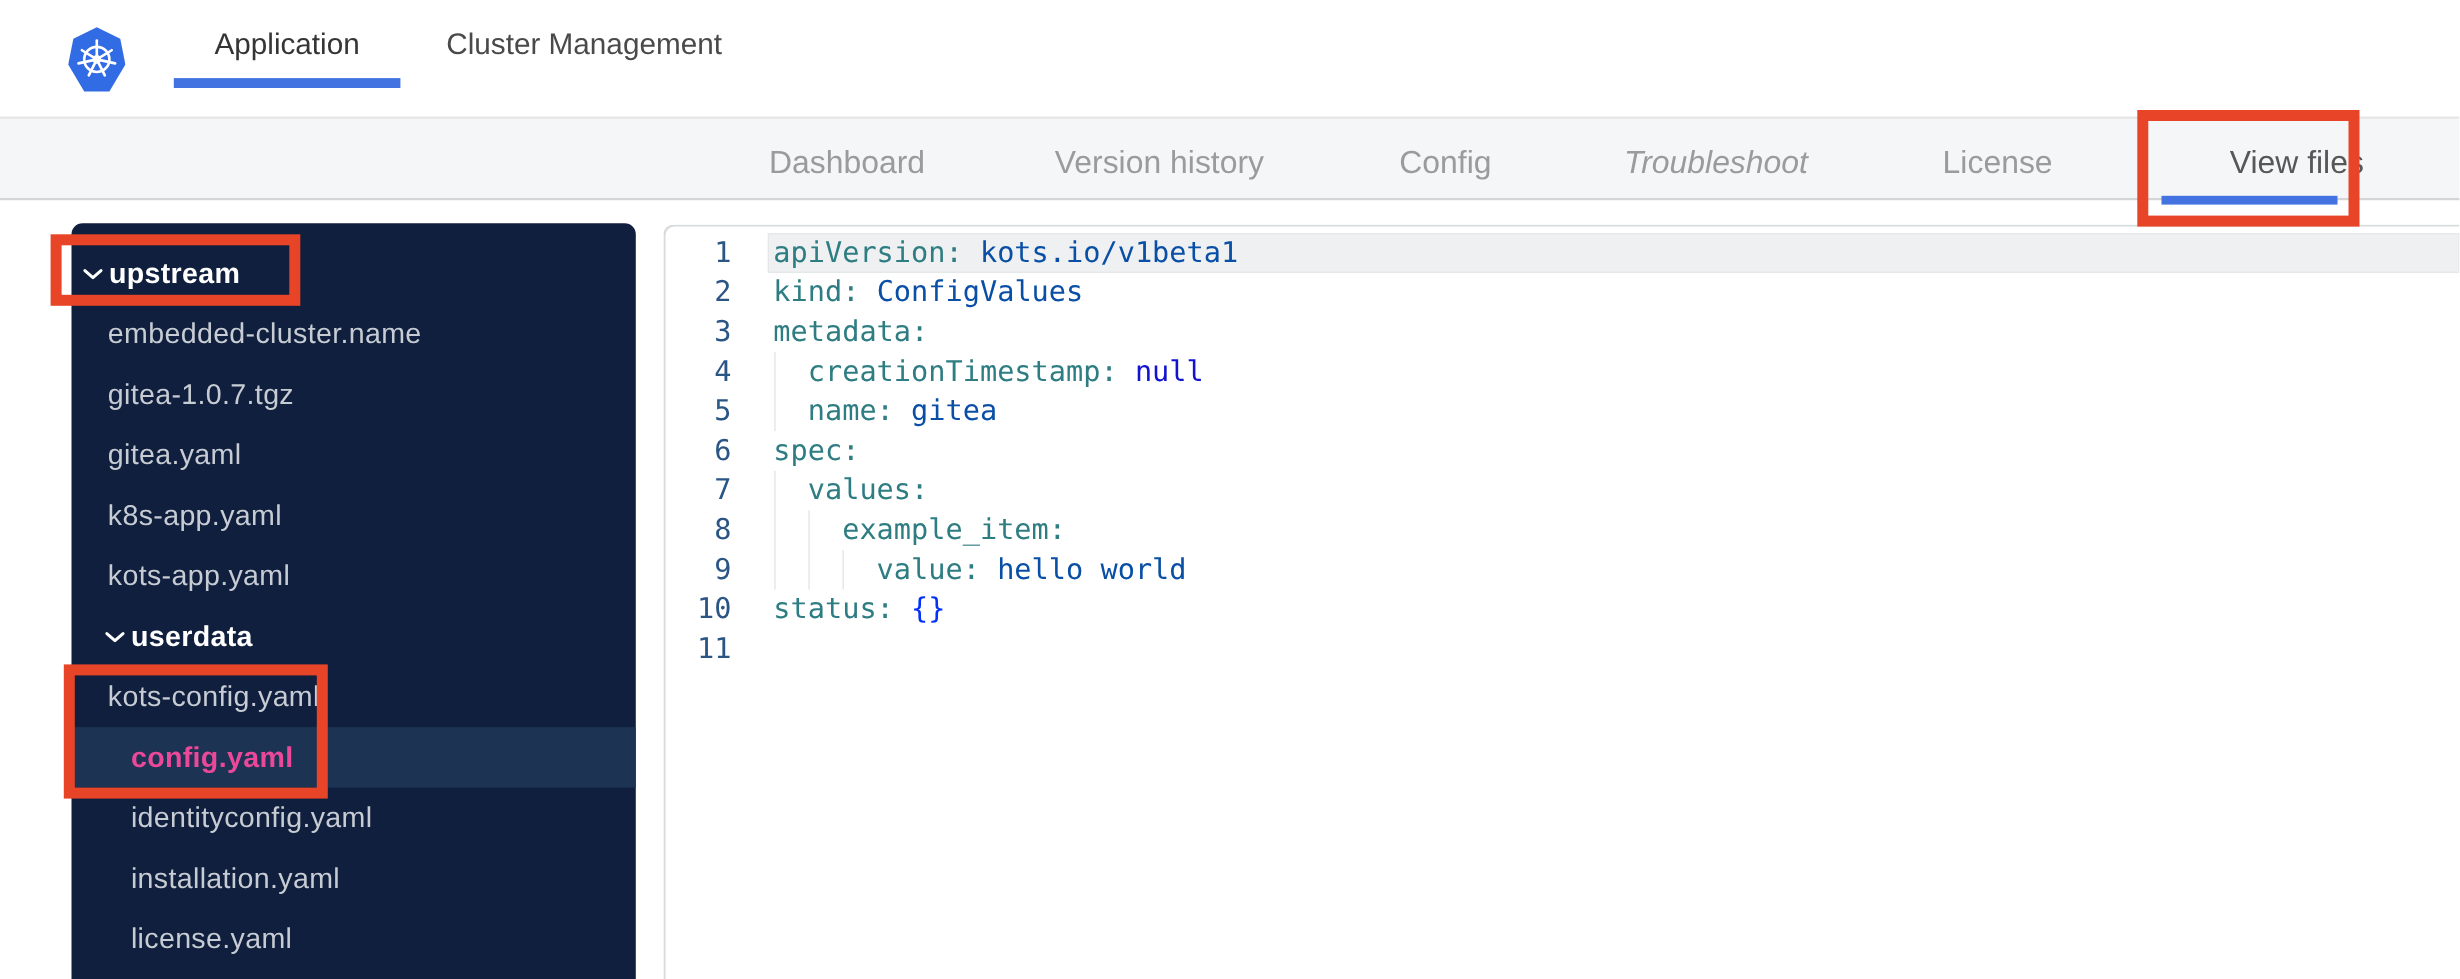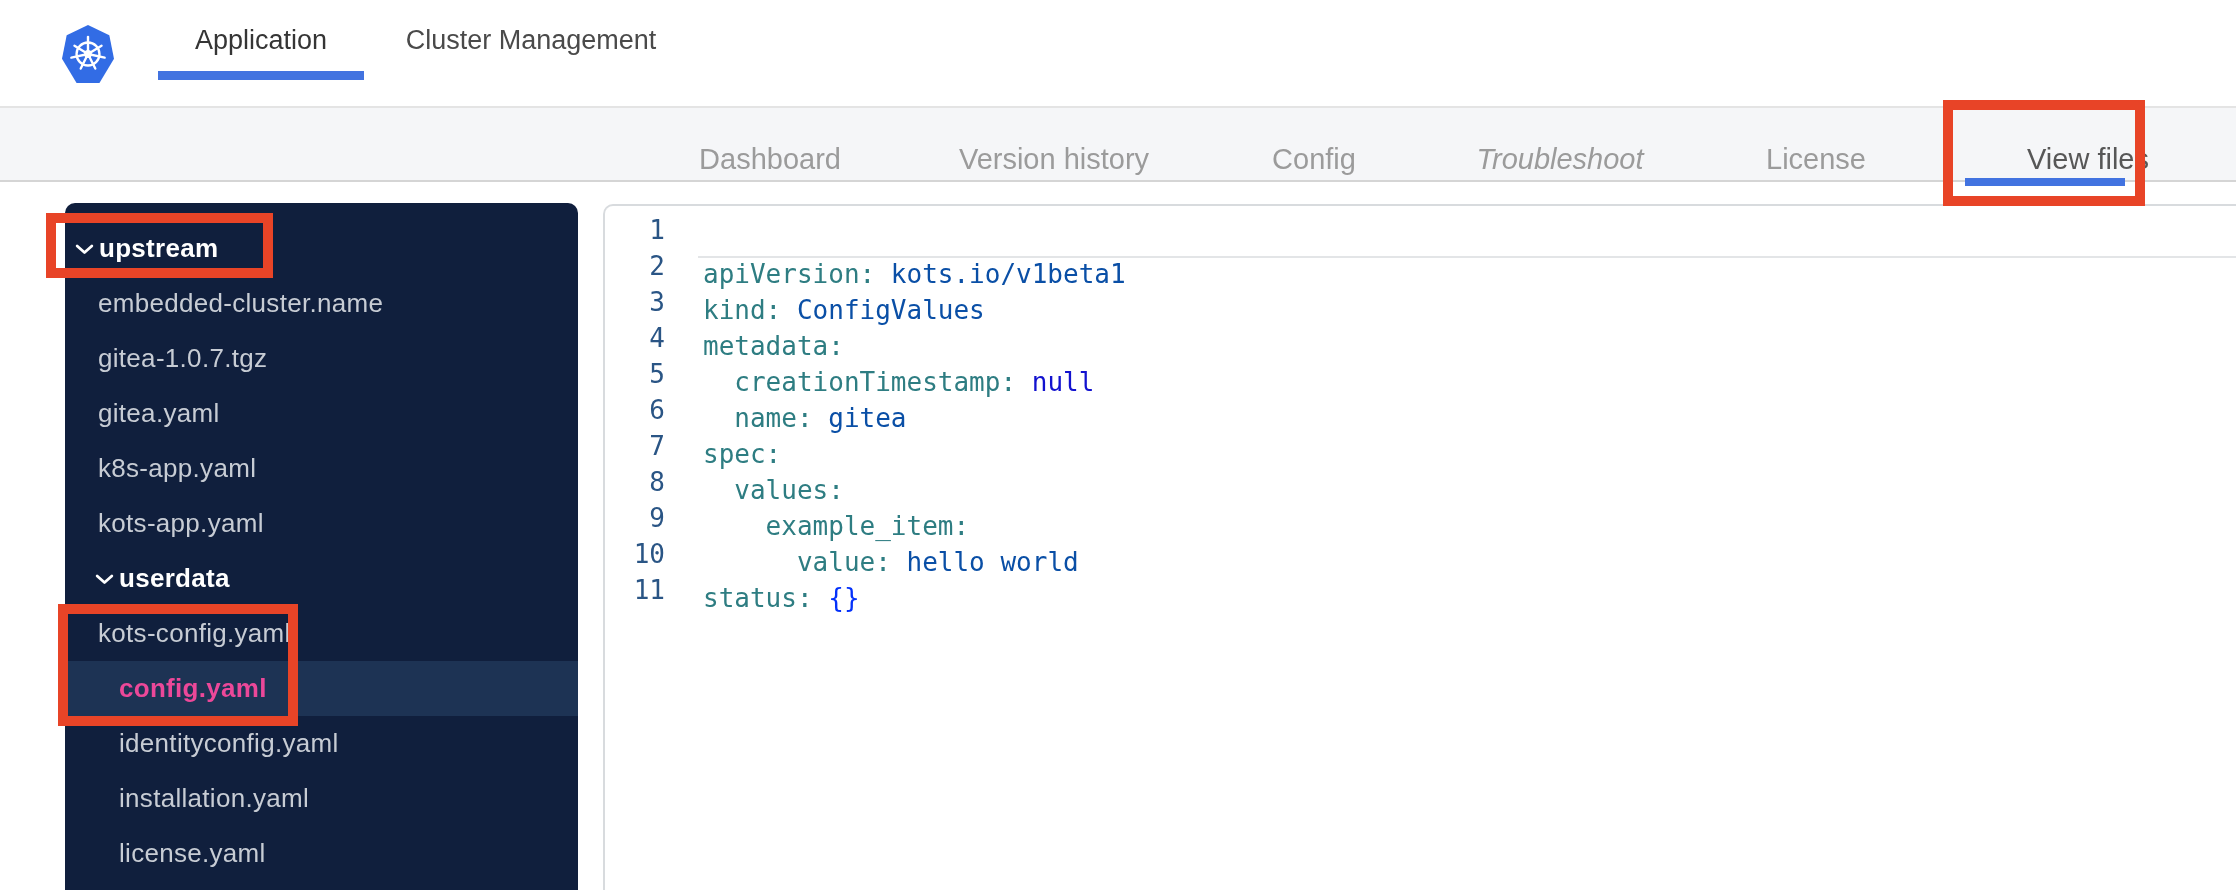--- a/index.html
+++ b/index.html
@@ -14,21 +14,21 @@
              justify-content:center; font-size:27px; color:#4a4a4a; cursor:pointer; }
   .top-tab.active { color:#353535; }
   .top-tab.active .tab-underline { position:absolute; left:0; bottom:0; width:100%;
              height:9px; background:#4273e0; }
   #tab-application { left:158px; width:206px; }
   #tab-cluster { left:366px; width:330px; }
 
   
   .subnav { position:absolute; left:0; top:108px; width:2236px; height:74px;
             background:#f5f6f8; border-bottom:2px solid #d5d5d5; z-index:10; }
-  .subnav-item { position:absolute; top:15px; height:100%; display:flex; align-items:center;
+  .subnav-item { position:absolute; top:4px; height:100%; display:flex; align-items:center;
             font-size:29px; color:#9b9b9b; transform:translateX(-50%); white-space:nowrap;
             cursor:pointer; }
   .subnav-item.active { color:#575757;margin-left:44px; }
   #sn-1 { left:770px; } #sn-2 { left:1054px; } #sn-3 { left:1314px; }
   #sn-4 { left:1560px;font-style:italic; } #sn-5 { left:1816px; } #sn-6 { left:2044px; }
   .vf-underline { position:absolute; left:1965px; top:178px; width:160px; height:8px;
             background:#4273e0; z-index:12; }
 
   
   .annotation { position:absolute; border:10px solid #e84427; z-index:60; pointer-events:none; }
@@ -54,21 +54,21 @@
                    stroke-linejoin:round; }
 
   
   .editor { position:absolute; left:603px; top:204px; width:1633px; height:686px;
             background:#ffffff; border-left:2px solid #d8dbde; border-top:2px solid #d8dbde;
             border-top-left-radius:10px; z-index:20; overflow:hidden; }
   .code { padding-top:6px; font-family:"DejaVu Sans Mono", monospace; font-size:26px; }
   .code-line { display:flex; height:36px; line-height:36px; position:relative; }
   .gutter { width:60px; text-align:right; color:#2a5585; flex:none;
             position:relative; z-index:2; }
-  .line-text { flex:1; padding-left:38px; white-space:pre; position:relative; z-index:1;margin-top:44px; }
+  .line-text { flex:1; padding-left:38px; white-space:pre; position:relative; z-index:1; }
   .code-line.current .line-text::before { content:""; position:absolute; left:33px; right:0;
             top:0; bottom:0; background:#eef0f1; border:1px solid #e3e5e7; z-index:-1; }
   .guide { position:absolute; top:0; bottom:0; width:1px; background:#dedede; }
   .guide.g0 { left:39px; } .guide.g1 { left:70px; } .guide.g2 { left:101px; }
   .tk-key  { color:#2e7d82; }
   .tk-str  { color:#0a4fa6; }
   .tk-kw   { color:#1212cf; }
   .tk-punc { color:#0431fa; }
 </style>
 </head>

